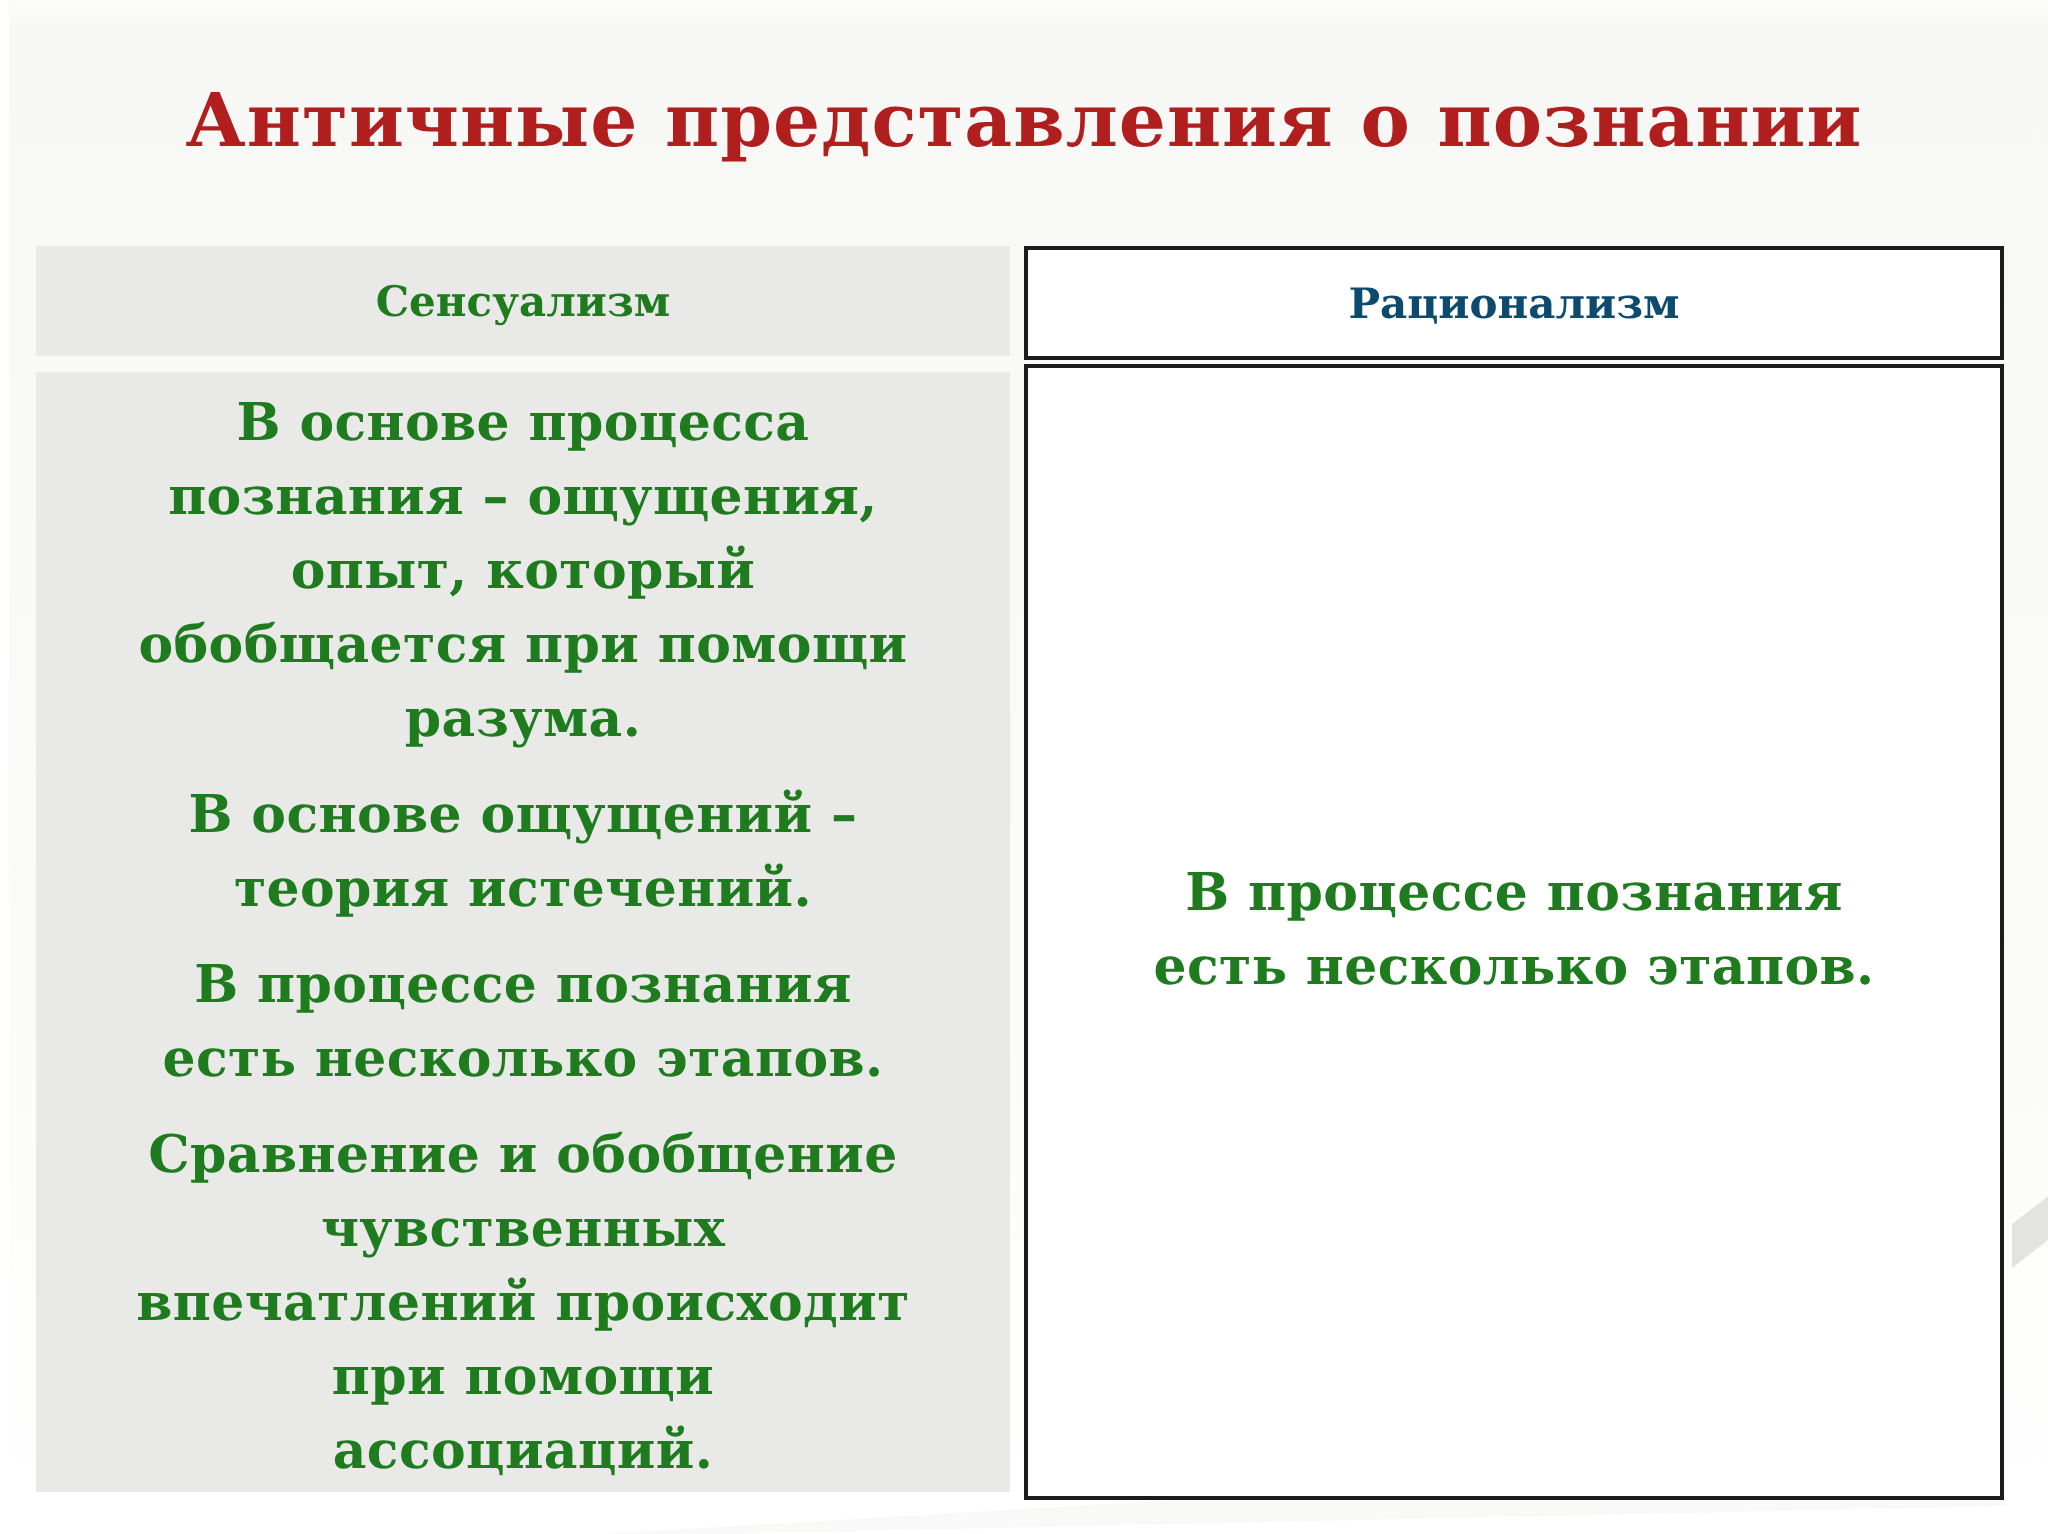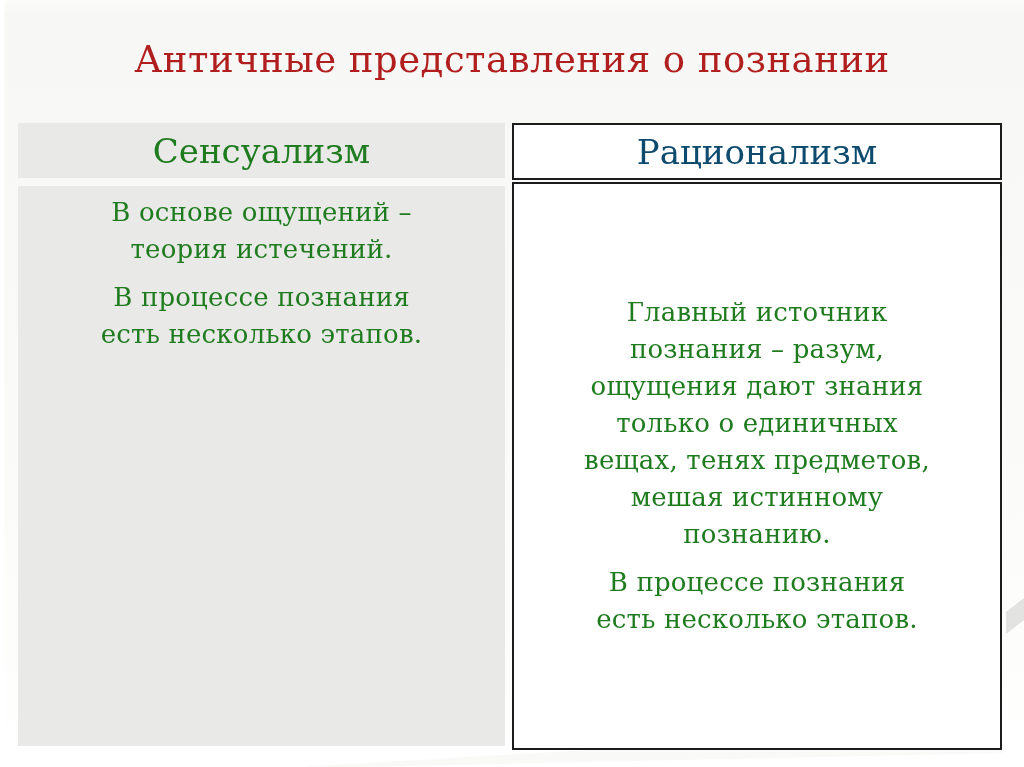--- a/index.html
+++ b/index.html
@@ -4,21 +4,21 @@
 <style>
   html, body { margin: 0; padding: 0; }
   body { width: 1024px; height: 767px; }
 
   .slide {
     position: relative;
     width: 1024px;
     height: 767px;
     overflow: hidden;
     font-family: "DejaVu Serif", "Liberation Serif", serif;
-    font-weight: normal;
+    font-weight: bold;
     background:
       linear-gradient(90deg, #ffffff 0px, #ffffff 4px, rgba(255,255,255,0) 5px),
       linear-gradient(180deg, #fcfcfb 0px, #f7f7f6 14px, #f8f8f7 140px, #fafaf9 420px, #fdfdfc 640px, #ffffff 767px);
   }
 
   .decor-svg {
     position: absolute;
     left: 0; top: 0;
     width: 1024px; height: 767px;
     pointer-events: none;
@@ -40,21 +40,21 @@
     box-sizing: border-box;
     text-align: center;
   }
 
   .header-cell {
     top: 123px;
     height: 55px;
     display: flex;
     align-items: center;
     justify-content: center;
-    font-size: 34px;
+    font-size: 21px;
   }
   .header-cell.left  { left: 18px;  width: 487px; }
   .header-cell.right { left: 512px; width: 490px; height: 57px; }
 
   .body-cell {
     font-size: 26px;
     line-height: 37px;
     letter-spacing: 0.2px;
     display: flex;
     flex-direction: column;
@@ -93,32 +93,35 @@
 
   <div class="slide-title" style="color:#b11e1e;">Античные представления о познании</div>
 
   <div class="comparison-table">
 
     <div class="cell header-cell left gray-bg" style="color:#1e7b1e;">Сенсуализм</div>
 
     <div class="cell header-cell right white-bg" style="color:#0c4a6e;">Рационализм</div>
 
     <div class="cell body-cell left gray-bg" style="color:#1e7b1e;">
+      <p>В основе процесса
+познания – ощущения,
+опыт, который
+обобщается при помощи
+разума.</p>
       <p>В основе ощущений –
 теория истечений.</p>
       <p>В процессе познания
 есть несколько этапов.</p>
+      <p>Сравнение и обобщение
+чувственных
+впечатлений происходит
+при помощи
+ассоциаций.</p>
     </div>
 
     <div class="cell body-cell right white-bg" style="color:#1e7b1e;">
-      <p>Главный источник
-познания – разум,
-ощущения дают знания
-только о единичных
-вещах, тенях предметов,
-мешая истинному
-познанию.</p>
       <p>В процессе познания
 есть несколько этапов.</p>
     </div>
 
   </div>
 </div>
 
 </body></html>

